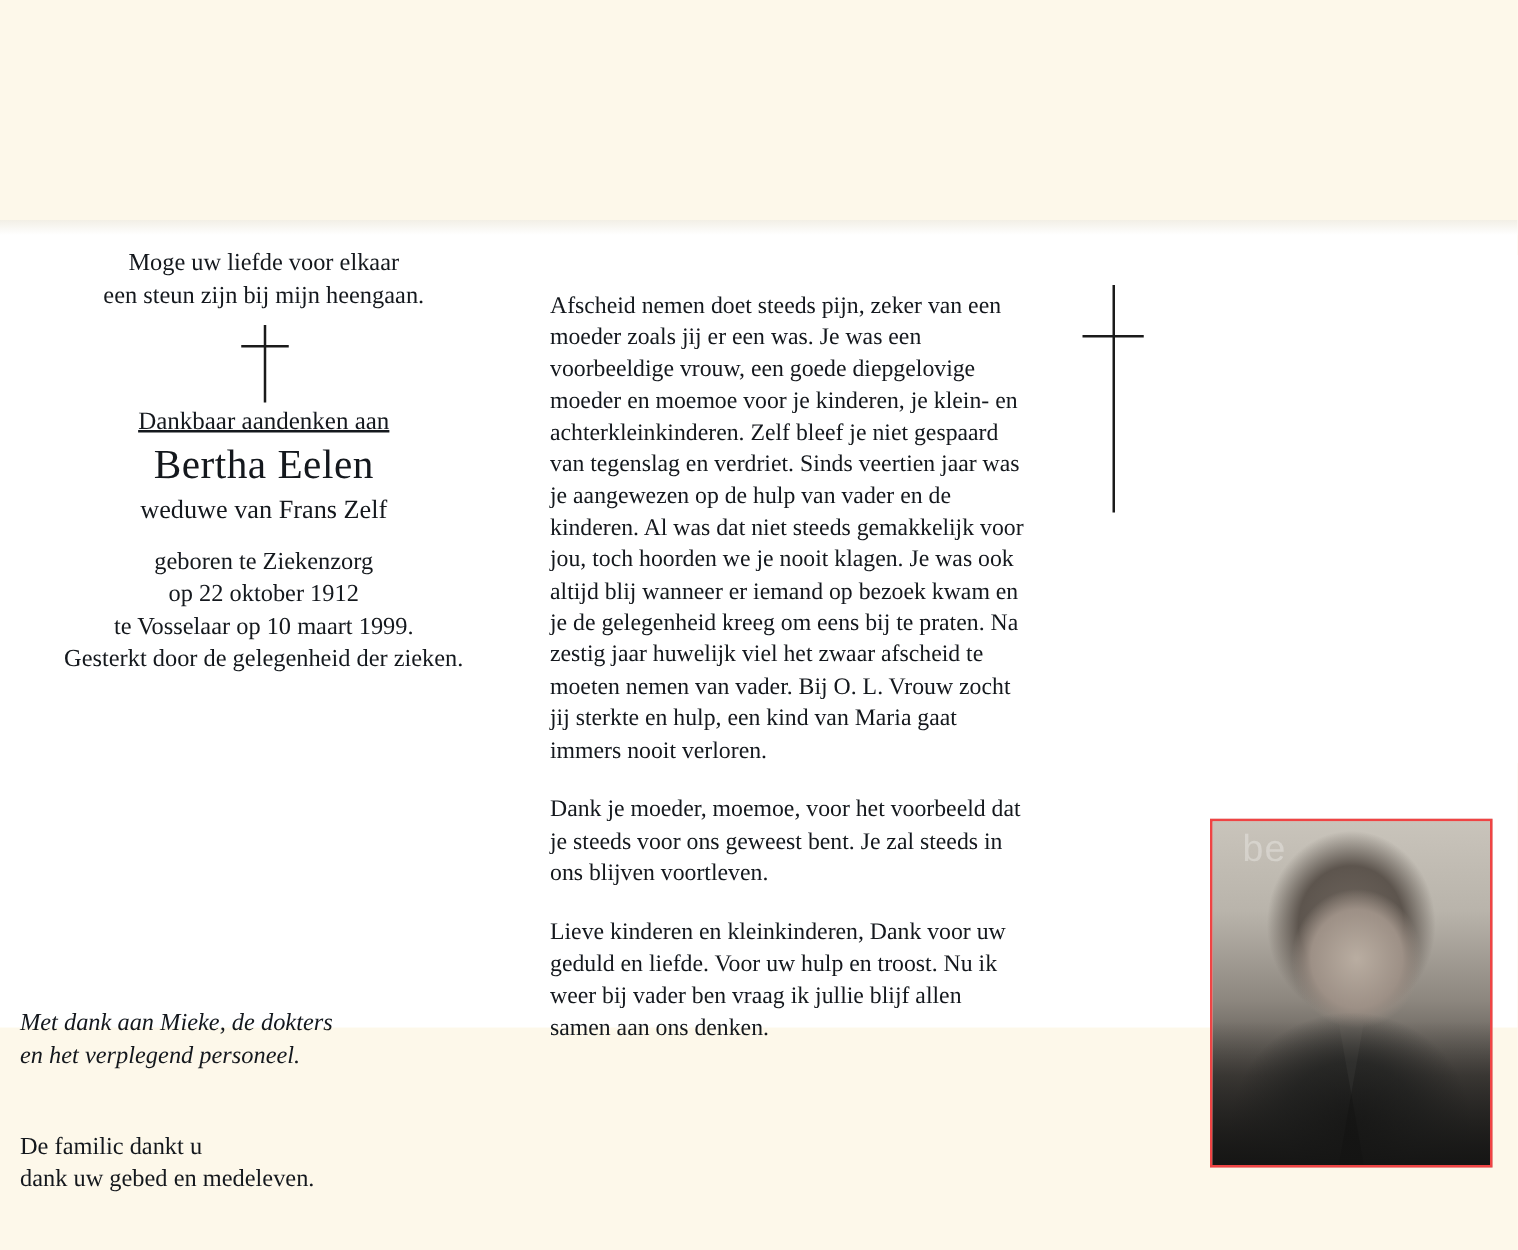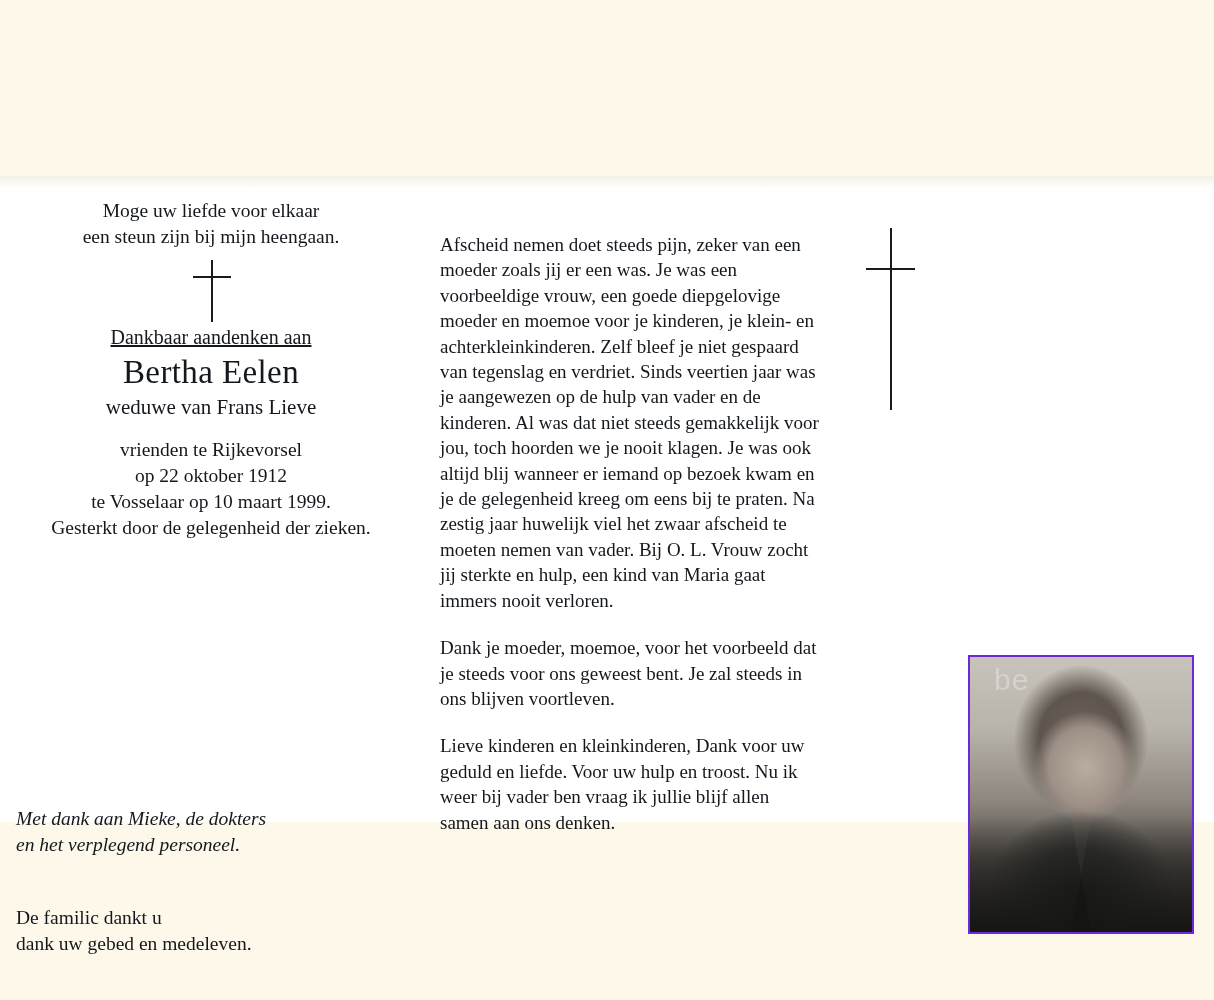--- a/index.html
+++ b/index.html
@@ -175,21 +175,21 @@
     width: 49px;
     height: 1.6px;
     background: #1a1a1a;
   }
   .photo-frame {
     position: absolute;
     left: 108px;
     top: 439px;
     width: 222px;
     height: 275px;
-    border: 2px solid #6d28d9;
+    border: 2px solid #ef4444;
     background: #cfcac2;
     overflow: hidden;
   }
   .photo-inner {
     position: absolute;
     left: 0; top: 0; right: 0; bottom: 0;
     background:
       radial-gradient(ellipse 60% 45% at 50% 88%, #20201f 0%, #30302e 40%, rgba(60,60,58,0) 72%),
       radial-gradient(ellipse 30% 26% at 52% 40%, #b9ada1 0%, #9d9086 55%, rgba(120,112,104,0) 78%),
       radial-gradient(ellipse 38% 34% at 50% 30%, #6f665e 0%, #5d554e 50%, rgba(70,66,60,0) 80%),
@@ -231,24 +231,24 @@
 
       <div class="cross-wrap">
         <div class="cross">
           <div class="v"></div>
           <div class="h"></div>
         </div>
       </div>
 
       <p class="dankbaar">Dankbaar aandenken aan</p>
       <p class="name">Bertha Eelen</p>
-      <p class="spouse">weduwe van Frans Lieve</p>
+      <p class="spouse">weduwe van Frans Zelf</p>
 
       <div class="details">
-        <div>vrienden te Rijkevorsel</div>
+        <div>geboren te Ziekenzorg</div>
         <div>op 22 oktober 1912</div>
         <div>te Vosselaar op 10 maart 1999.</div>
         <div>Gesterkt door de gelegenheid der zieken.</div>
       </div>
 
 
       <div class="thanks-block">
         <div>Met dank aan Mieke, de dokters</div>
         <div>en het verplegend personeel.</div>
       </div>

